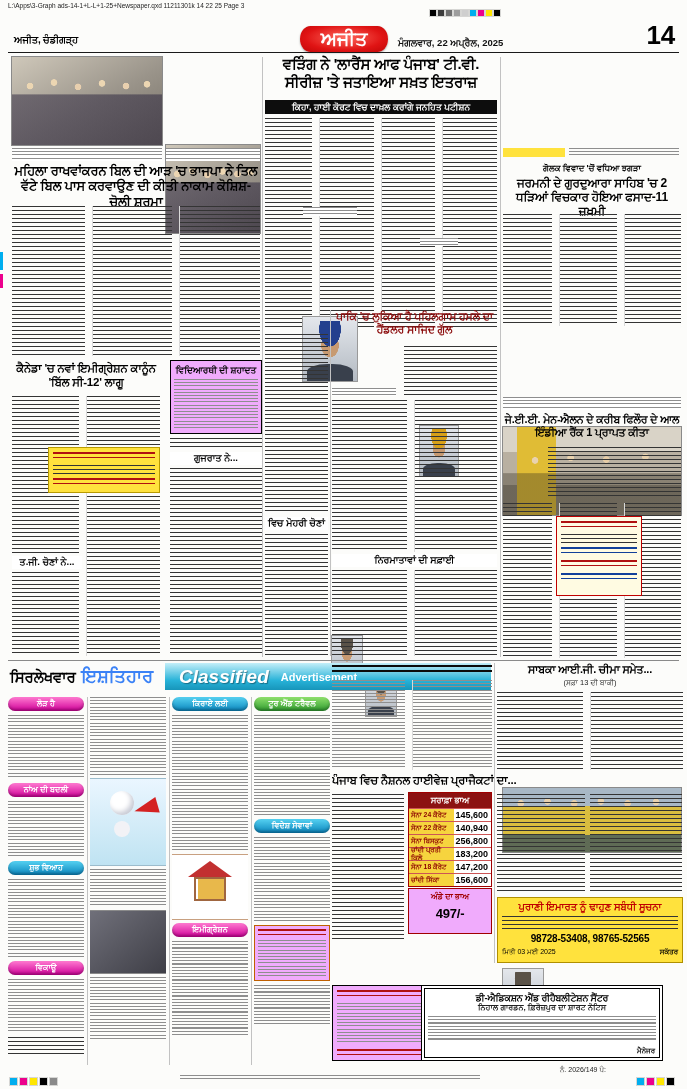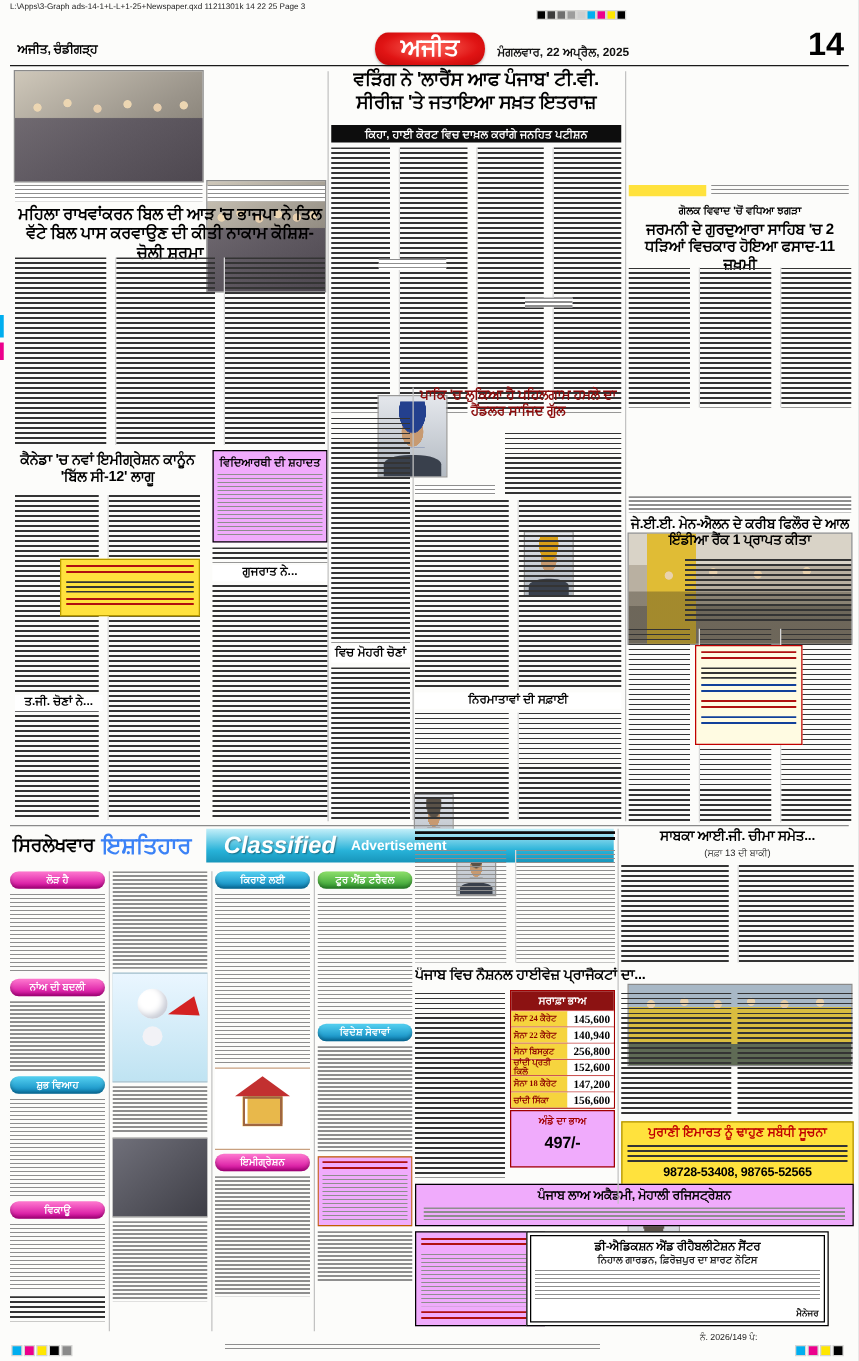--- a/index.html
+++ b/index.html
@@ -56,21 +56,21 @@
   
   .pill{height:14px;border-radius:7px;color:#fff;font-size:8px;font-weight:700;display:flex;align-items:center;justify-content:center;
     background:linear-gradient(180deg,#ff7ad0,#cf0098);box-shadow:inset 0 -2px 3px rgba(0,0,0,.28);flex:0 0 auto;}
   .pill.bl{background:linear-gradient(180deg,#55d1f1,#0a85bd);}
   .pill.gr{background:linear-gradient(180deg,#8fe06c,#2f9b2f);}
   .jump{font-weight:700;font-size:9.5px;text-align:center;line-height:1.15;padding:1px 0;}
   .obox{border:1px solid #000;background:#f0abfc;box-sizing:border-box;}
   .dbl{border:1px solid #000;padding:2px;background:#fff;box-sizing:border-box;}
   .dbl>.inner{border:1px solid #000;height:100%;box-sizing:border-box;padding:3px;position:relative;}
   
-  .ratesbox{border:1.5px solid #a00000;background:#fff;font-family:Liberation Serif, serif;}
+  .ratesbox{border:1.5px solid #a00000;background:#fff;}
   .rates-h{background:#8c1212;color:#fff;font-size:8.5px;font-weight:700;text-align:center;padding:2px 0;}
   .rrow{display:flex;border-top:1px solid #cc5555;height:12px;}
   .rlab{flex:1.25;background:#f6d43e;color:#8c0000;font-size:6.8px;font-weight:700;display:flex;align-items:center;padding-left:2px;}
   .rval{flex:1;background:#fff;font-weight:700;font-size:9px;display:flex;align-items:center;justify-content:flex-end;padding-right:3px;}
   .notice{background:#ffe23d;border:1px solid #b09000;padding:3px 4px;box-sizing:border-box;}
   .band{background:linear-gradient(180deg,#c3eff9,#27b2d8 65%,#1795ba);display:flex;align-items:center;padding:0 14px;gap:12px;}
   .b1{color:#fff;font-size:19px;font-weight:700;font-style:italic;text-shadow:1px 1px 1px rgba(0,0,0,.35);}
   .b2{color:#fff;font-size:11px;font-weight:700;}
   .logo{background:radial-gradient(ellipse at 50% 45%,#ff6a5e 0%,#e01414 62%,#bf0606);color:#fff;font-weight:700;font-size:19px;
     text-align:center;border-radius:12px/15px;line-height:26px;box-shadow:0 1px 2px rgba(0,0,0,.35);}
@@ -278,21 +278,21 @@
     <div class="rrow">
       <div class="rlab">ਸੋਨਾ 22 ਕੈਰੇਟ</div>
       <div class="rval">140,940</div>
     </div>
     <div class="rrow">
       <div class="rlab">ਸੋਨਾ ਬਿਸਕੁਟ</div>
       <div class="rval">256,800</div>
     </div>
     <div class="rrow">
       <div class="rlab">ਚਾਂਦੀ ਪ੍ਰਤੀ ਕਿਲੋ</div>
-      <div class="rval">152,600</div>
+      <div class="rval">183,200</div>
     </div>
     <div class="rrow">
       <div class="rlab">ਸੋਨਾ 18 ਕੈਰੇਟ</div>
       <div class="rval">147,200</div>
     </div>
     <div class="rrow">
       <div class="rlab">ਚਾਂਦੀ ਸਿੱਕਾ</div>
       <div class="rval">156,600</div>
     </div>
   </div>
@@ -307,24 +307,20 @@
   <div class="abs notice" style="left:497px;top:897px;width:186px;height:66px;">
     <div class="ctr" style="color:#c00000;font-weight:700;font-size:10px;line-height:1.2;">ਪੁਰਾਣੀ ਇਮਾਰਤ ਨੂੰ ਢਾਹੁਣ ਸਬੰਧੀ ਸੂਚਨਾ</div>
     <div class="fx" style="height:14px;margin:3px 0;"></div>
     <div class="ctr hl" style="font-size:10px;">98728-53408, 98765-52565</div>
     <div style="display:flex;justify-content:space-between;font-size:7px;margin-top:3px;">
       <span>ਮਿਤੀ 03 ਮਈ 2025</span>
       <span style="font-weight:700;">ਸਕੱਤਰ</span>
     </div>
   </div>
 
-  <div class="abs obox" style="left:332px;top:947px;width:351px;height:34px;padding:3px 6px;">
-    <div class="ctr hl" style="font-size:10px;">ਪੰਜਾਬ ਲਾਅ ਅਕੈਡਮੀ, ਮੋਹਾਲੀ ਰਜਿਸਟ੍ਰੇਸ਼ਨ</div>
-    <div class="fx lt" style="height:10px;margin-top:3px;"></div>
-  </div>
 
   <div class="abs obox" style="left:332px;top:985px;width:104px;height:76px;padding:4px;">
     <div class="fx rd" style="height:9px;margin-bottom:4px;"></div>
     <div class="fx lt" style="height:42px;margin-bottom:4px;"></div>
     <div class="fx rd" style="height:8px;"></div>
   </div>
 
   <div class="abs dbl" style="left:421px;top:985px;width:242px;height:76px;">
     <div class="inner">
       <div class="ctr hl" style="font-size:9.5px;">ਡੀ-ਐਡਿਕਸ਼ਨ ਐਂਡ ਰੀਹੈਬਲੀਟੇਸ਼ਨ ਸੈਂਟਰ</div>

